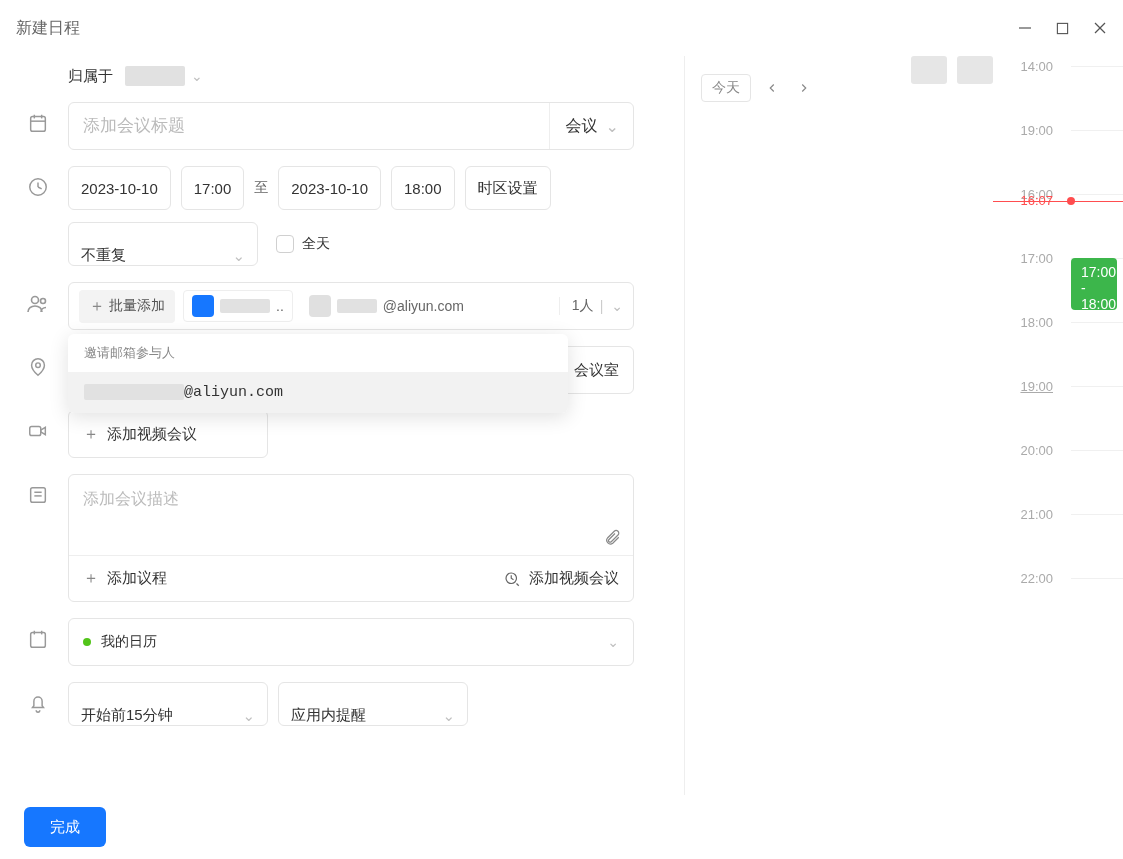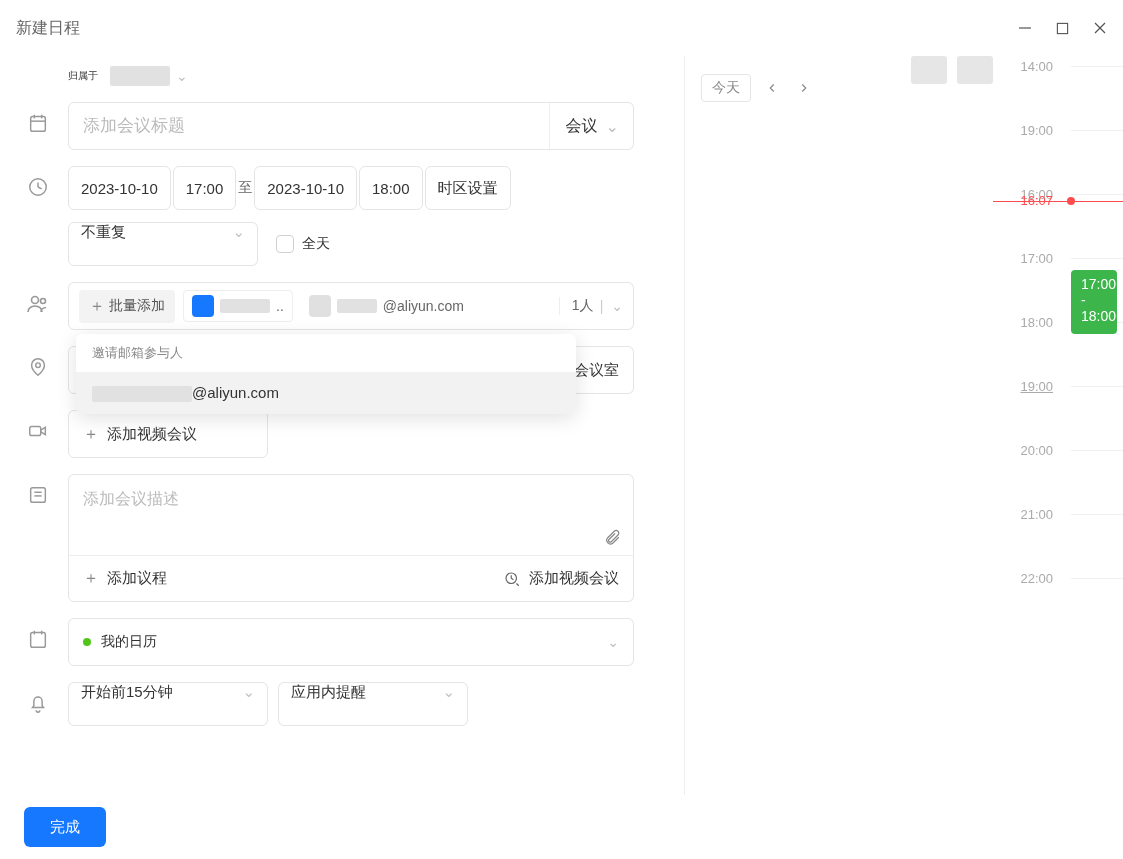--- a/index.html
+++ b/index.html
@@ -27,47 +27,47 @@
 .left {
   width: 684px;
   padding: 0 0 0 24px;
   overflow-y: auto;
   position: relative;
 }
 .row { display: flex; align-items: flex-start; gap: 16px; margin-bottom: 16px; }
 .icon-col { width: 28px; display: flex; justify-content: center; padding-top: 10px; color: #999; }
 .content-col { flex: 1; padding-right: 50px; }
 .owner-row { display:flex; align-items:center; gap:12px; padding: 10px 0 16px 44px; }
-.owner-label { color: #333; font-size: 10px; }
+.owner-label { color: #333; font-size: 15px; }
 .redact { background: #e1e1e1; color: #e1e1e1; border-radius:2px; display:inline-block; }
 .chev { color: #c0c0c0; margin-left: 2px; }
 .input-boxed {
   border: 1px solid #e5e5e5;
   border-radius: 6px;
   height: 48px;
   display: flex;
   align-items: center;
   padding: 0 14px;
   background: #fff;
   font-size: 16px;
   justify-content: flex-end;
 }
 .title-row { display: flex; align-items: center; }
 .title-input { flex: 1; border: none; outline: none; font-size: 17px; color: #333; }
 .title-input::placeholder { color: #bbb; }
 .type-select { display: flex; align-items: center; gap: 6px; color: #333; border-left: 1px solid #eee; padding-left:16px; height:100%; }
-.time-row { display: flex; gap: 2px; align-items: center; flex-wrap: wrap; }
+.time-row { display: flex; gap: 10px; align-items: center; flex-wrap: wrap; }
 .inp-sm {
   border: 1px solid #e5e5e5; border-radius: 6px; height: 44px;
   display:flex; align-items:center; padding: 0 12px; font-size: 15px;
 }
 .to-text { color: #666; }
 .tz-btn { cursor:pointer; }
 .repeat-row { display: flex; gap: 18px; align-items: center; margin-top: 12px; }
-.select-like { border:1px solid #e5e5e5; border-radius:6px; height:44px; display:flex; align-items:flex-start; justify-content:space-between; padding:0 12px; min-width:190px; font-size:15px; }
+.select-like { border:1px solid #e5e5e5; border-radius:6px; height:44px; display:flex; align-items:flex-end; justify-content:space-between; padding:0 12px; min-width:190px; font-size:15px; }
 .checkbox-wrap { display:flex; align-items:center; gap:8px; }
 .checkbox {
   width:18px; height:18px; border:1.5px solid #d0d0d0; border-radius:4px;
 }
 .attendees-box {
   border:1px solid #e5e5e5; border-radius:6px;
   display:flex; align-items:center; gap:8px;
   padding: 6px 10px; min-height:48px;
 }
 .batch-btn {
@@ -266,21 +266,21 @@
             <span class="redact" style="width:40px;height:14px;"></span>
             <span class="chip-text">@aliyun.com</span>
           </div>
           <div class="count-btn">
             <span>1人</span>
             <span style="color:#ccc;">|</span>
             <span class="chev">⌄</span>
           </div>
         </div>
 
-        <div class="dropdown" style="left:8px; top:52px;">
+        <div class="dropdown" style="left:0; top:52px;font-family:Liberation Mono, monospace;">
           <div class="dd-header">邀请邮箱参与人</div>
           <div class="dd-item">
             <span class="redact" style="width:100px;height:16px;"></span><span>@aliyun.com</span>
           </div>
         </div>
       </div>
     </div>
 
     <div class="row">
       <div class="icon-col">
@@ -434,21 +434,21 @@
             <div class="hour-row" style="margin-left: 78px;">
               <div class="hour-label" style="left: -78px;">22:00</div>
             </div>
           </div>
 
         <div class="now-line" style="top:145px;">
           <div class="now-label">16:07</div>
           <div class="now-dot" style="left:74px;"></div>
         </div>
 
-        <div class="event-block" style="top:214px; height:64px;">
+        <div class="event-block" style="top:202px; height:52px;">
           <span>17:00 - 18:00</span>
         </div>
       </div>
     </div>
   </div>
 </div>
 
 <div class="footer">
   <button class="done-btn">完成</button>
 </div>

